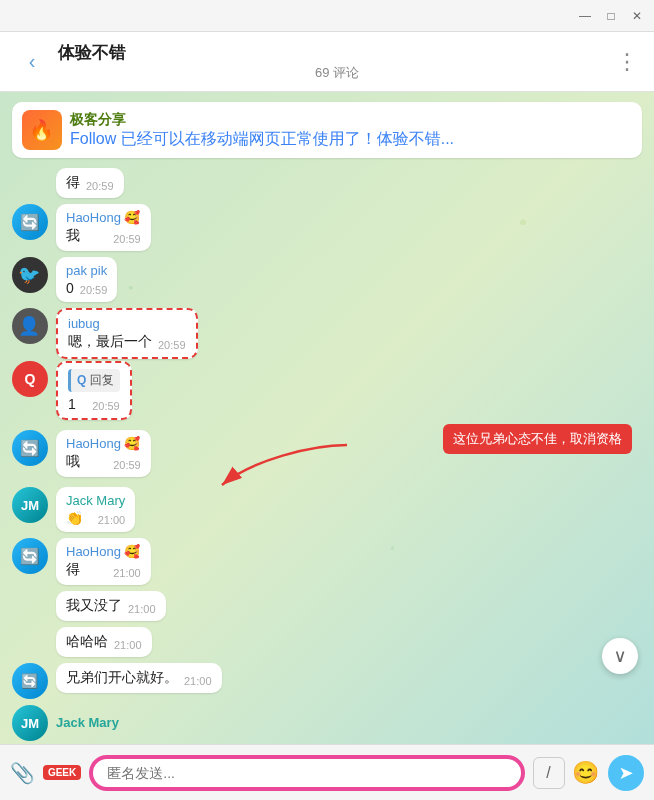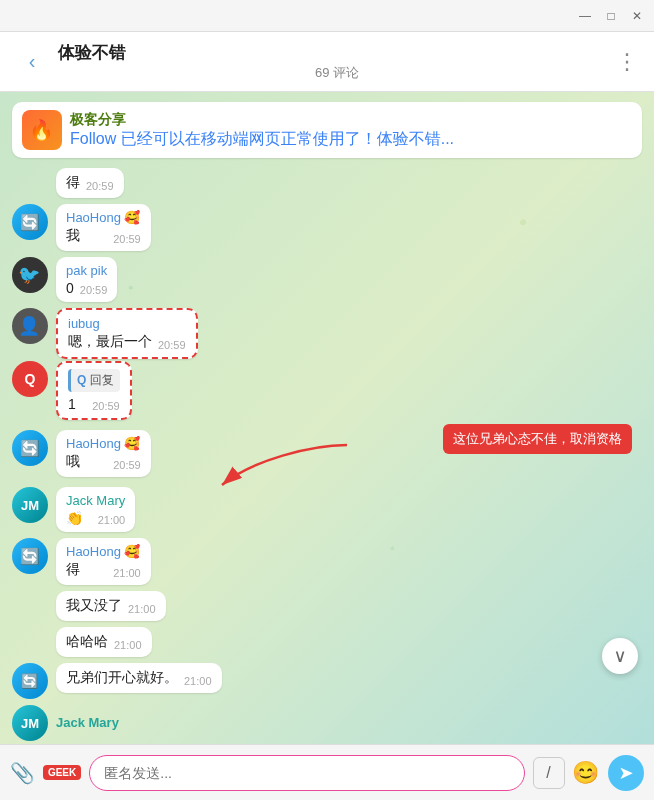--- a/index.html
+++ b/index.html
@@ -152,21 +152,21 @@
       align-items: center;
       padding: 0 10px;
       gap: 8px;
       border-top: 1px solid #ddd;
     }
     .input-icon { font-size: 20px; color: #888; cursor: pointer; }
     .input-field {
       flex: 1;
       height: 36px;
       background: #fff;
-      border: 1px solid #ec4899;
+      border: 4px solid #ec4899;
       border-radius: 18px;
       padding: 0 14px;
       font-size: 14px;
       color: #3b82f6;
       outline: none;
     }
     .send-btn {
       width: 36px; height: 36px;
       background: #4fc3f7;
       border-radius: 50%;

